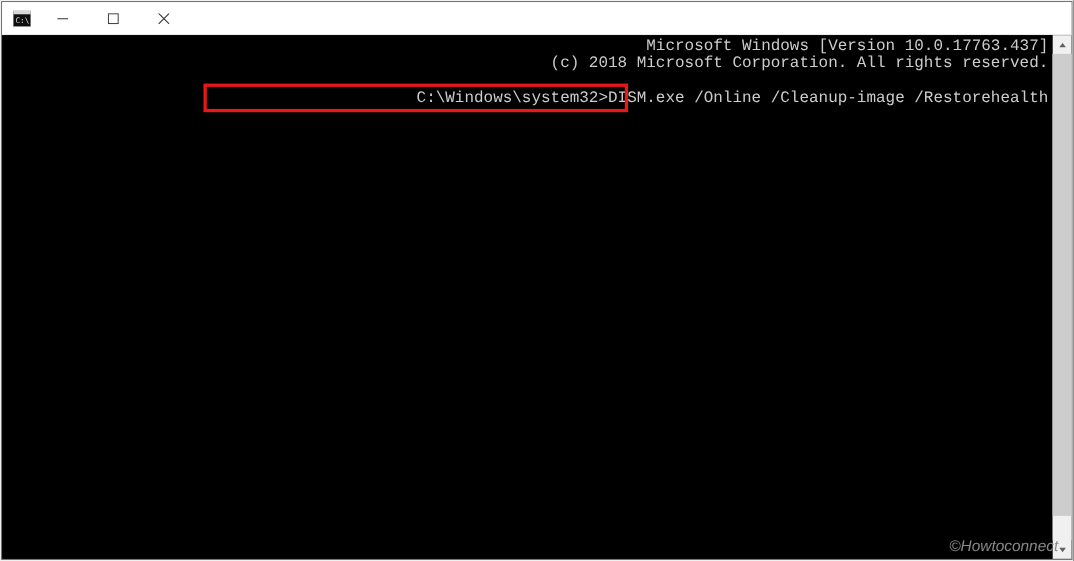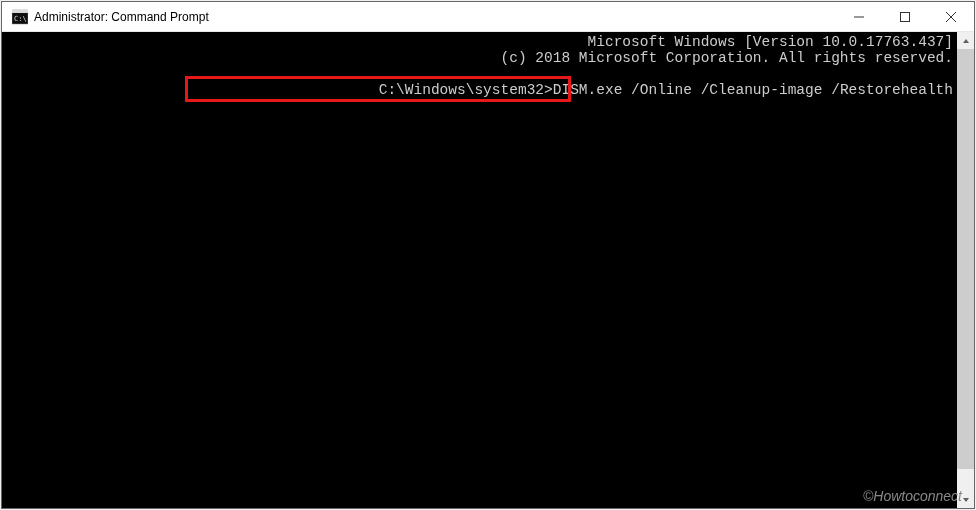--- a/index.html
+++ b/index.html
@@ -145,21 +145,20 @@
 
 <div class="window">
   <div class="titlebar">
     <span class="app-icon">
       <svg viewBox="0 0 16 16">
         <rect x="0" y="1" width="16" height="14" fill="#0e0e0e" stroke="#888" stroke-width="0.5"></rect>
         <rect x="0" y="1" width="16" height="3" fill="#d8d8d8"></rect>
         <text x="2" y="12" font-size="7" fill="#d8d8d8" font-family="monospace">C:\</text>
       </svg>
     </span>
-    <span class="title-text">Administrator: Command Prompt</span>
     <div class="win-controls">
       <div class="win-btn">
         <svg viewBox="0 0 10 10">
             <line x1="0" y1="5" x2="10" y2="5" stroke="#333" stroke-width="1"></line>
           </svg>
       </div>
       <div class="win-btn">
         <svg viewBox="0 0 10 10">
             <rect x="0.5" y="0.5" width="9" height="9" fill="none" stroke="#333" stroke-width="1"></rect>
           </svg>

